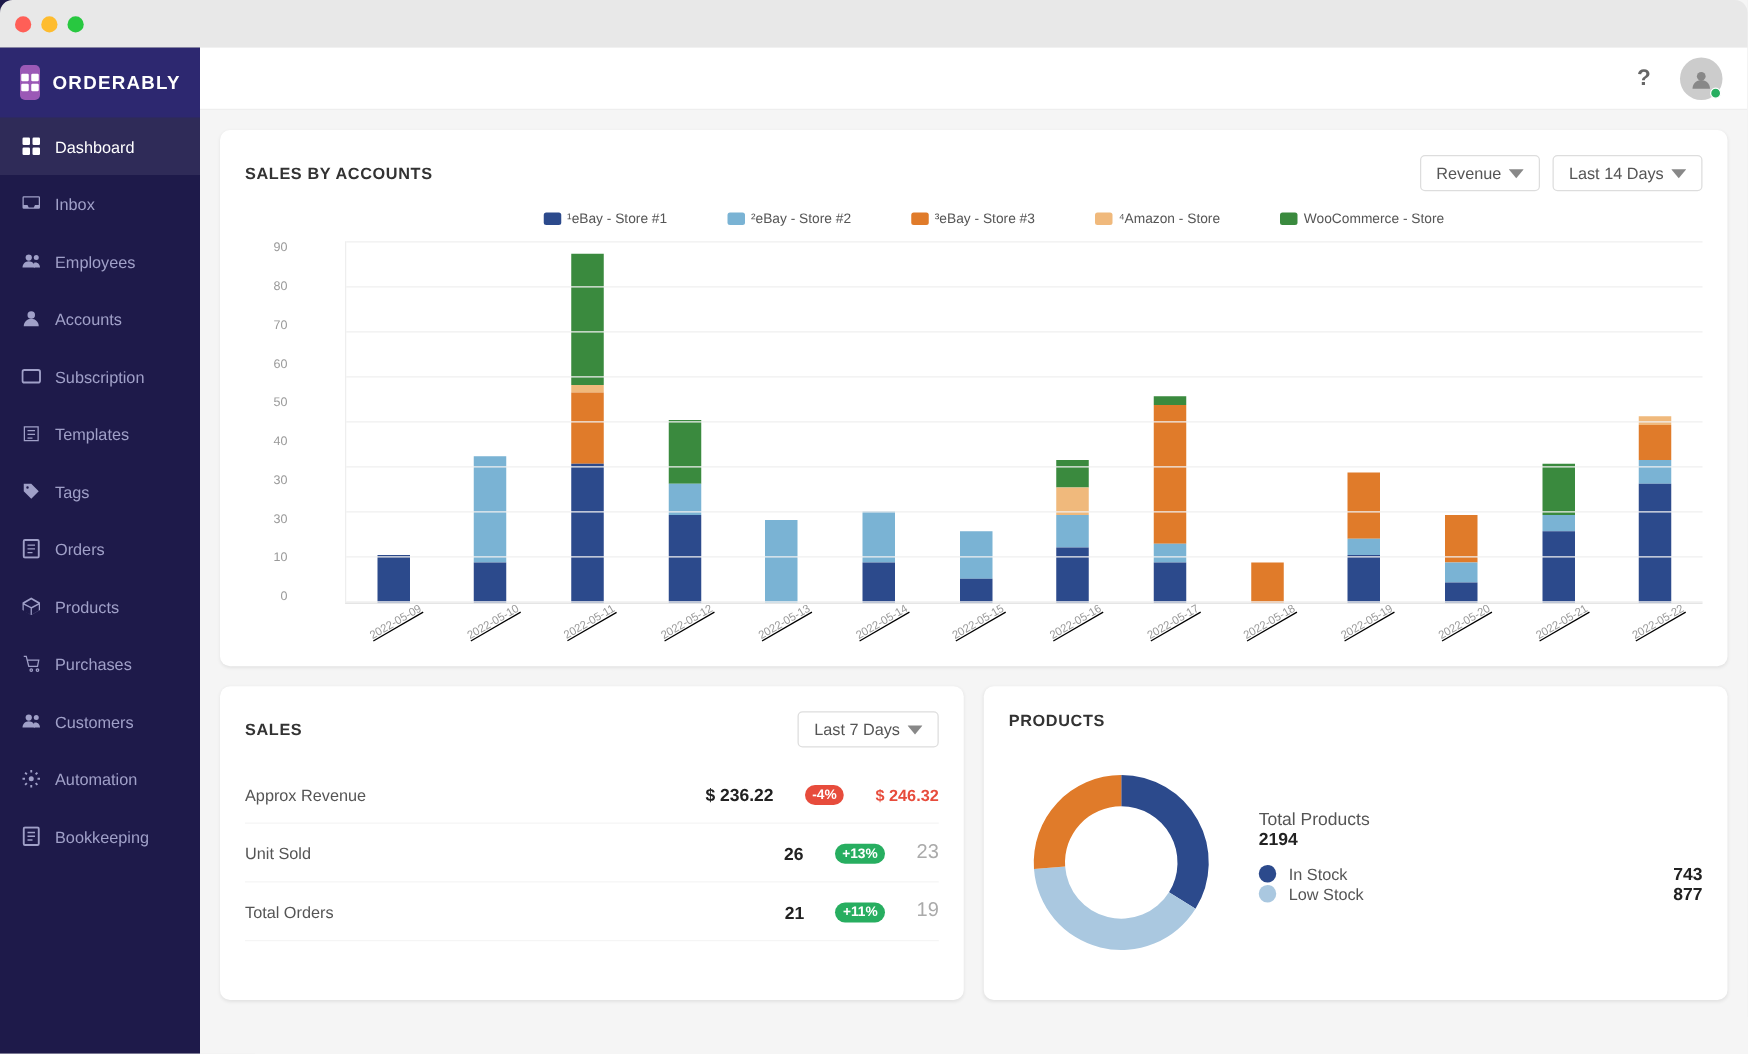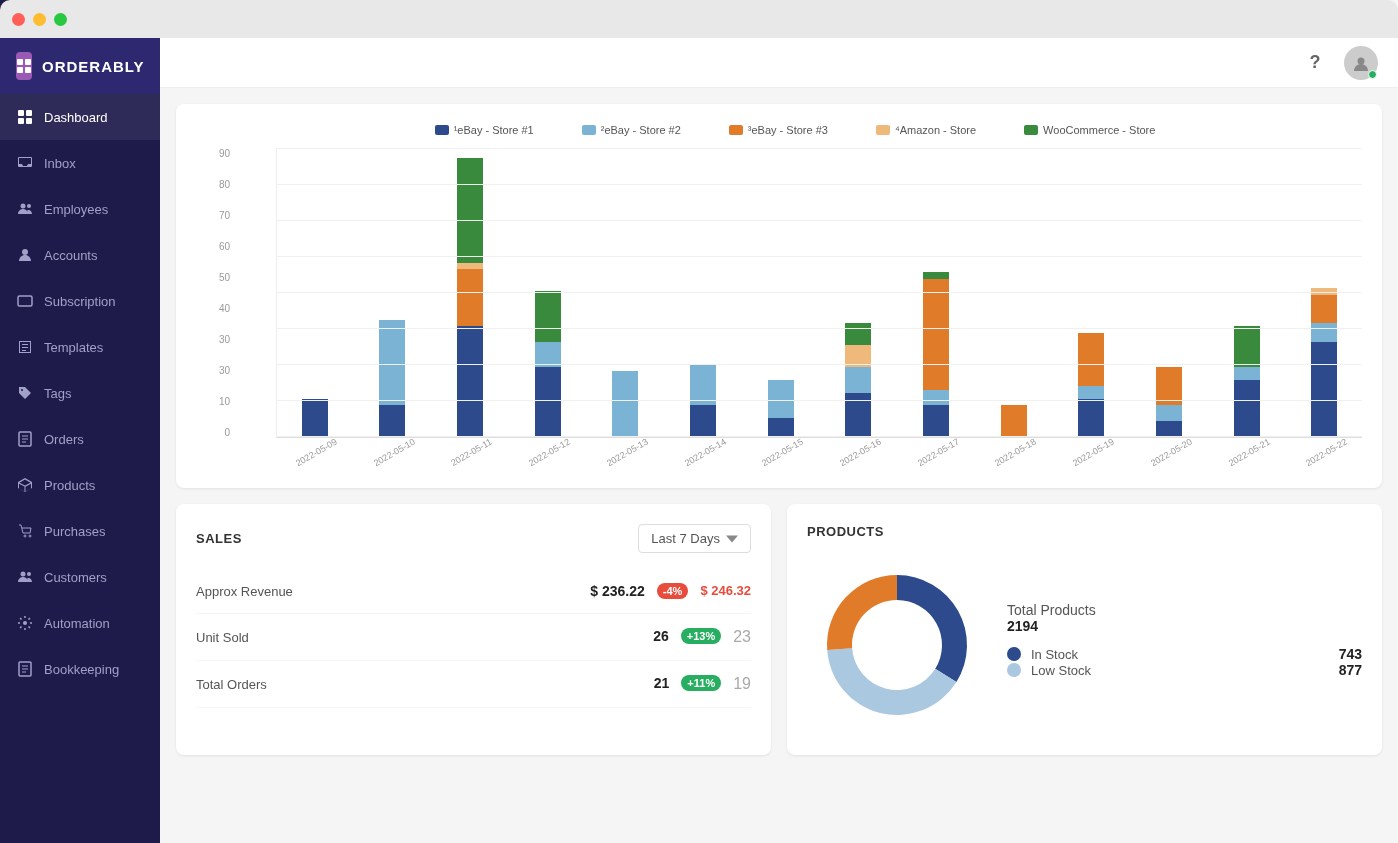--- a/index.html
+++ b/index.html
@@ -34,37 +34,37 @@
     .select-btn { border: 1px solid #ddd; border-radius: 4px; padding: 6px 12px; font-size: 13px; background: white; display: flex; align-items: center; gap: 6px; cursor: pointer; color: #555; }
     .select-btn svg { width: 12px; height: 12px; fill: #888; }
     .header-controls { display: flex; gap: 10px; }
 
     
     .legend { display: flex; gap: 16px; justify-content: center; margin-bottom: 12px; flex-wrap: wrap; }
     .legend-item { display: flex; align-items: center; gap: 5px; font-size: 11px; color: #555; padding-left: 32px; }
     .legend-dot { width: 14px; height: 10px; border-radius: 2px; }
 
     
-    .chart-wrapper { position: relative; height: 320px; }
+    .chart-wrapper { position: relative; height: 320px; text-decoration: underline; }
     .chart-y-axis { position: absolute; left: 0; top: 0; bottom: 30px; width: 40px; display: flex; flex-direction: column; justify-content: space-between; align-items: flex-end; padding-right: 6px; }
     .y-label { font-size: 10px; color: #999; }
     .chart-area { margin-left: 40px; height: 290px; display: flex; align-items: flex-end; gap: 2px; border-bottom: 1px solid #ddd; border-left: 1px solid #eee; position: relative; }
     .chart-gridlines { position: absolute; top: 0; left: 0; right: 0; bottom: 0; display: flex; flex-direction: column; justify-content: space-between; pointer-events: none; }
     .gridline { border-top: 1px solid #f0f0f0; width: 100%; }
     .bar-group { display: flex; flex-direction: column; align-items: center; flex: 1; }
     .x-labels { margin-left: 40px; display: flex; gap: 2px; margin-top: 4px; }
     .x-label { flex: 1; text-align: center; font-size: 9px; color: #999; transform: rotate(-30deg); transform-origin: top center; white-space: nowrap; margin-top: 6px; }
 
     
     .bottom-row { display: flex; gap: 16px; }
     .sales-card { flex: 1; }
     .products-card { flex: 1; }
     .sales-metric { display: flex; align-items: center; justify-content: space-between; padding: 14px 0; border-bottom: 1px solid #f5f5f5; }
     .metric-label { font-size: 13px; color: #555; text-align: right; }
-    .metric-values { display: flex; align-items: flex-start; gap: 12px; }
+    .metric-values { display: flex; align-items: flex-end; gap: 25px; }
     .metric-main { font-size: 14px; font-weight: 700; color: #222; }
     .badge { padding: 2px 6px; border-radius: 10px; font-size: 11px; font-weight: 600; }
     .badge-red { background: #e74c3c; color: white; }
     .badge-green { background: #27ae60; color: white; }
     .metric-prev { font-size: 13px; color: #e74c3c; font-weight: 600; }
     .metric-prev-green { color: #aaa; }
 
     
     .products-inner { display: flex; gap: 20px; align-items: center; }
     .donut-container { width: 180px; height: 180px; flex-shrink: 0; }
@@ -244,20 +244,37 @@
           <circle cx="9" cy="7" r="3.5"></circle>
           <path d="M2 17c0-3.9 3.1-7 7-7s7 3.1 7 7H2z"></path>
         </svg>
       <div class="online-dot"></div>
     </div>
   </div>
 
   <div class="content">
 
     <div class="card">
+      <div class="card-header">
+        <span class="card-title">SALES BY ACCOUNTS</span>
+        <div class="header-controls">
+          <div class="select-btn">
+            <span>Revenue</span>
+            <svg viewBox="0 0 10 6">
+                <path d="M0 0l5 6 5-6z"></path>
+              </svg>
+          </div>
+          <div class="select-btn">
+            <span>Last 14 Days</span>
+            <svg viewBox="0 0 10 6">
+                <path d="M0 0l5 6 5-6z"></path>
+              </svg>
+          </div>
+        </div>
+      </div>
 
       <div class="legend" id="chart-legend">
           <div class="legend-item">
             <div class="legend-dot" style="background:#2c4a8c"></div>
             <span>¹eBay - Store #1</span>
           </div>
           <div class="legend-item">
             <div class="legend-dot" style="background:#7ab3d4"></div>
             <span>²eBay - Store #2</span>
           </div>

